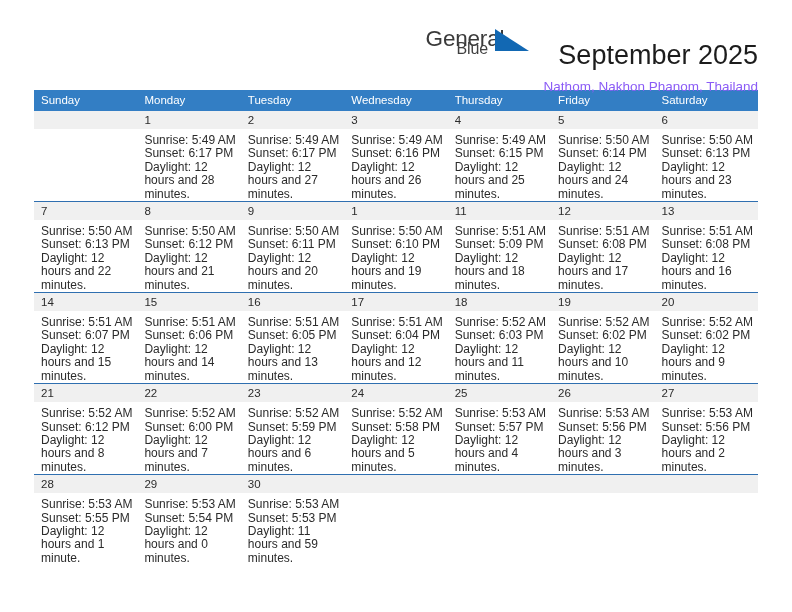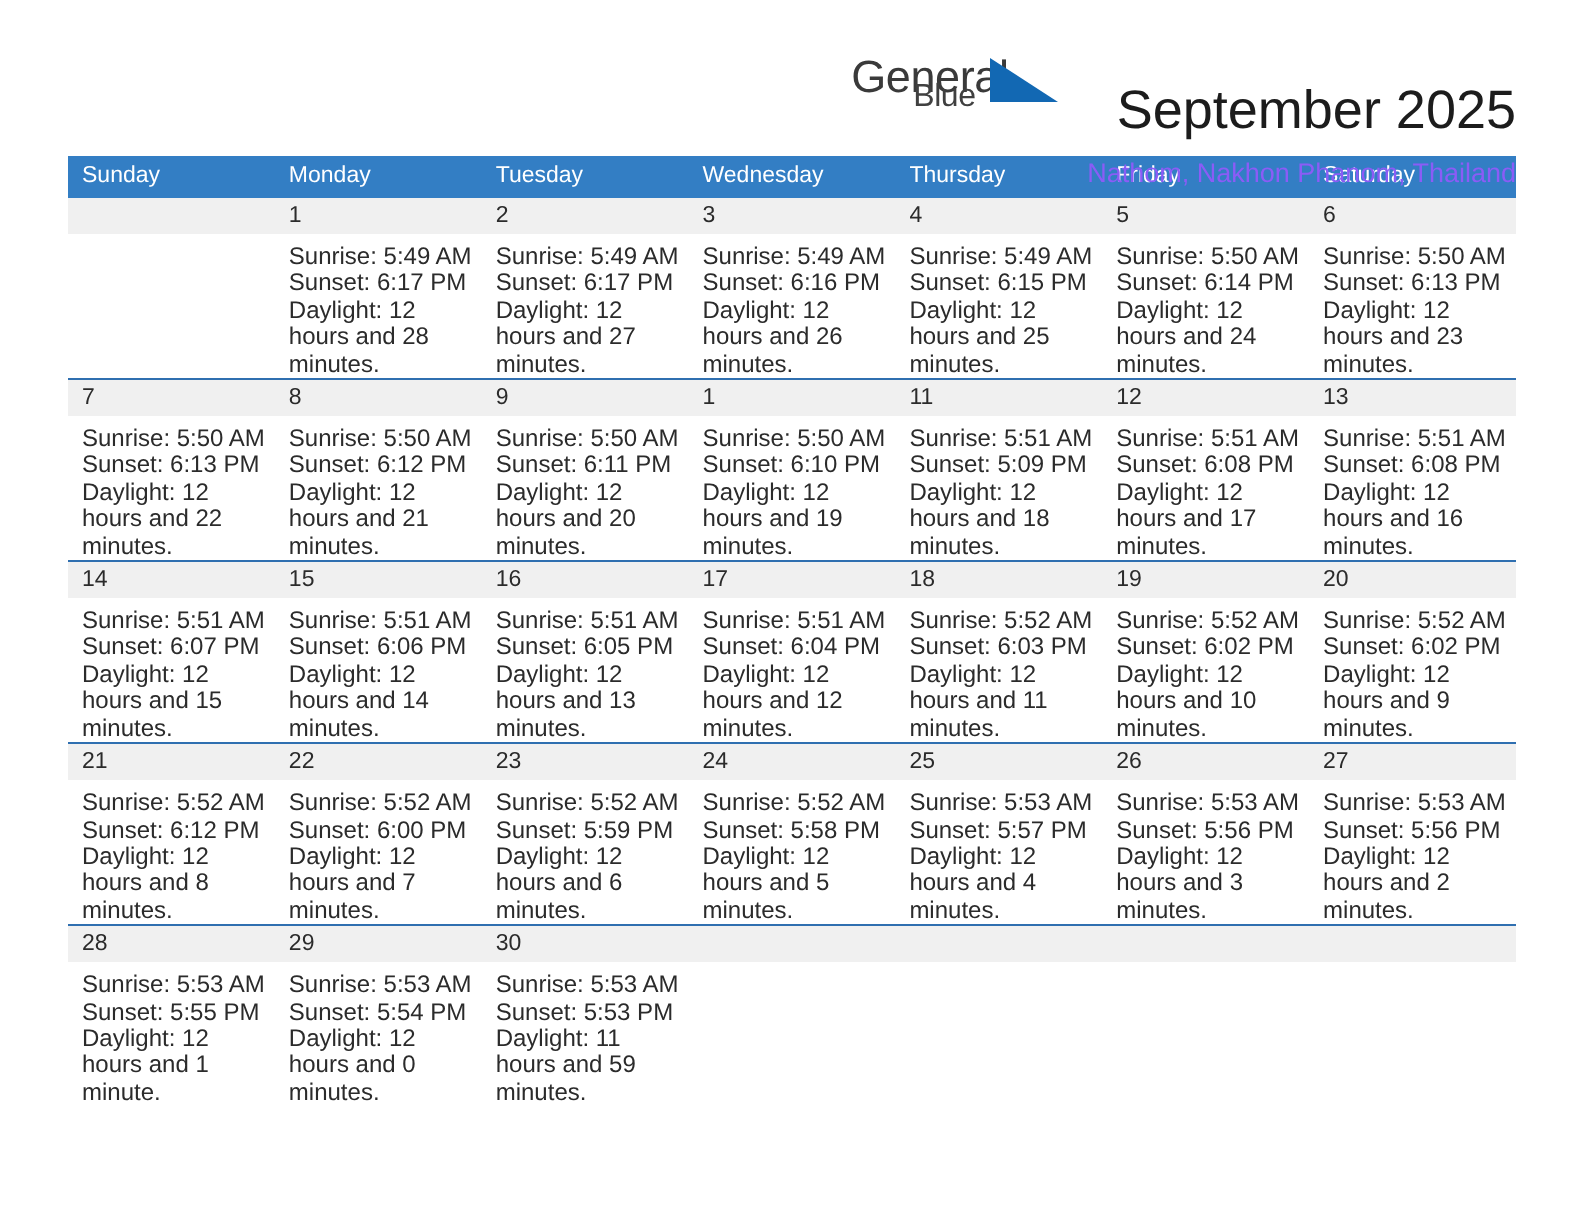--- a/index.html
+++ b/index.html
@@ -73,21 +73,21 @@
     font-size: 13.5px;
     color: #8b5cf6;
     line-height: 20px;
     margin-top: 6px;
     white-space: nowrap;
   }
 
   
   .calendar {
     width: 724px;
-    margin-top: 6px;
+    margin-top: 18px;
     border-collapse: collapse;
     table-layout: fixed;
   }
   .calendar th {
     background: #3madeupfallback;
   }
   .dow-row th {
     background: #337ec4;
     color: #ffffff;
     font-weight: normal;

